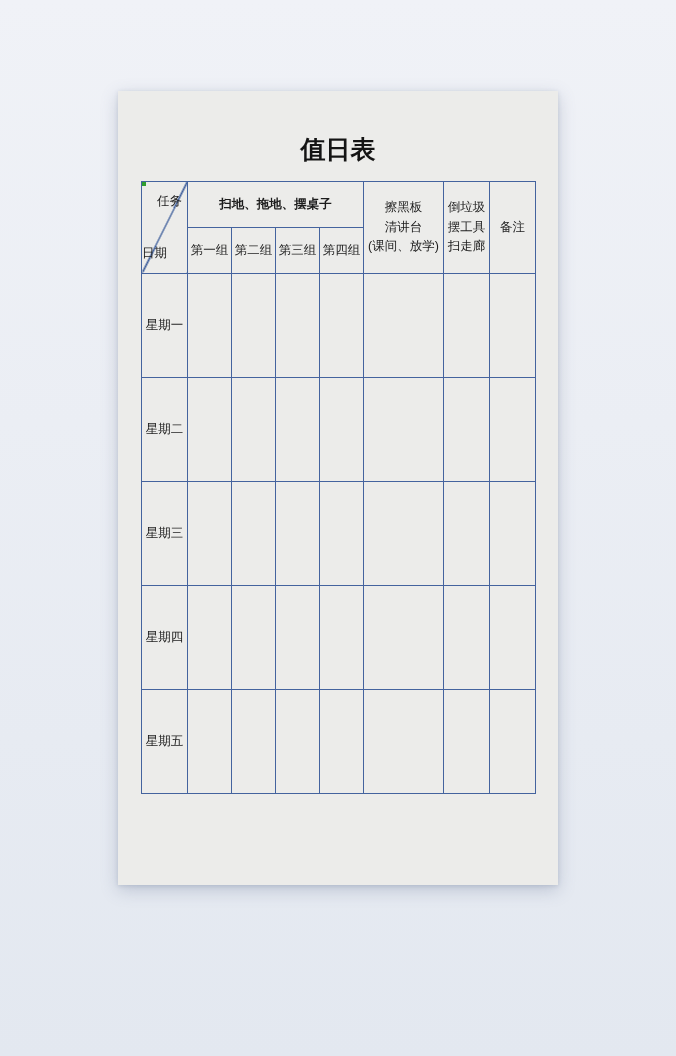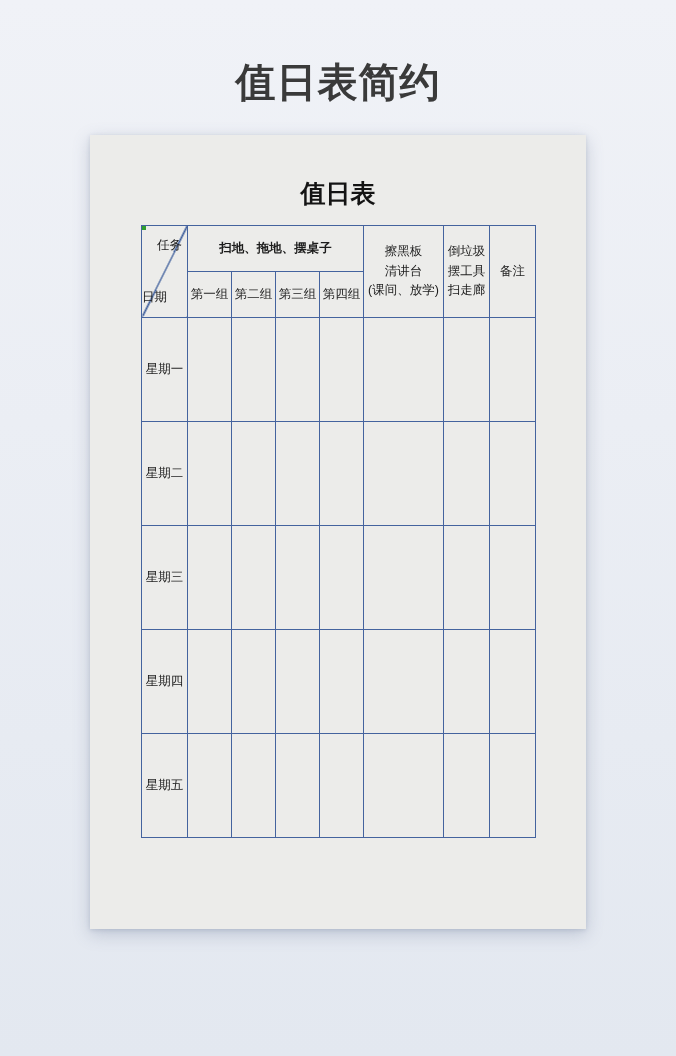--- a/index.html
+++ b/index.html
@@ -24,21 +24,21 @@
   }
   .template-subtitle {
     margin: 10px 0 0 0;
     font-size: 23px;
     color: #686868;
     line-height: 1.2;
   }
 
   
   .preview-card {
-    width: 496px;
+    width: 440px;
     height: 794px;
     margin: 31px auto 16px auto;
     background: #ffffff;
     box-shadow: 0 5px 16px rgba(85, 100, 135, 0.28), 0 1px 4px rgba(85,100,135,0.18);
   }
   .sheet-paper {
     width: 100%;
     height: 100%;
     background: #ececea;
   }
@@ -106,21 +106,20 @@
     width: 4px;
     height: 4px;
     background: #2f9e2f;
     z-index: 2;
   }
 </style>
 </head>
 <body>
 
 <div class="page-header">
-  <h1 class="template-title">值日表简约</h1>
 </div>
 
 <div class="preview-card">
   <div class="sheet-paper">
     <h2 class="sheet-title">值日表</h2>
 
     <div class="table-wrap">
       <span class="selection-marker"></span>
       <table class="duty-table">
         <colgroup>

